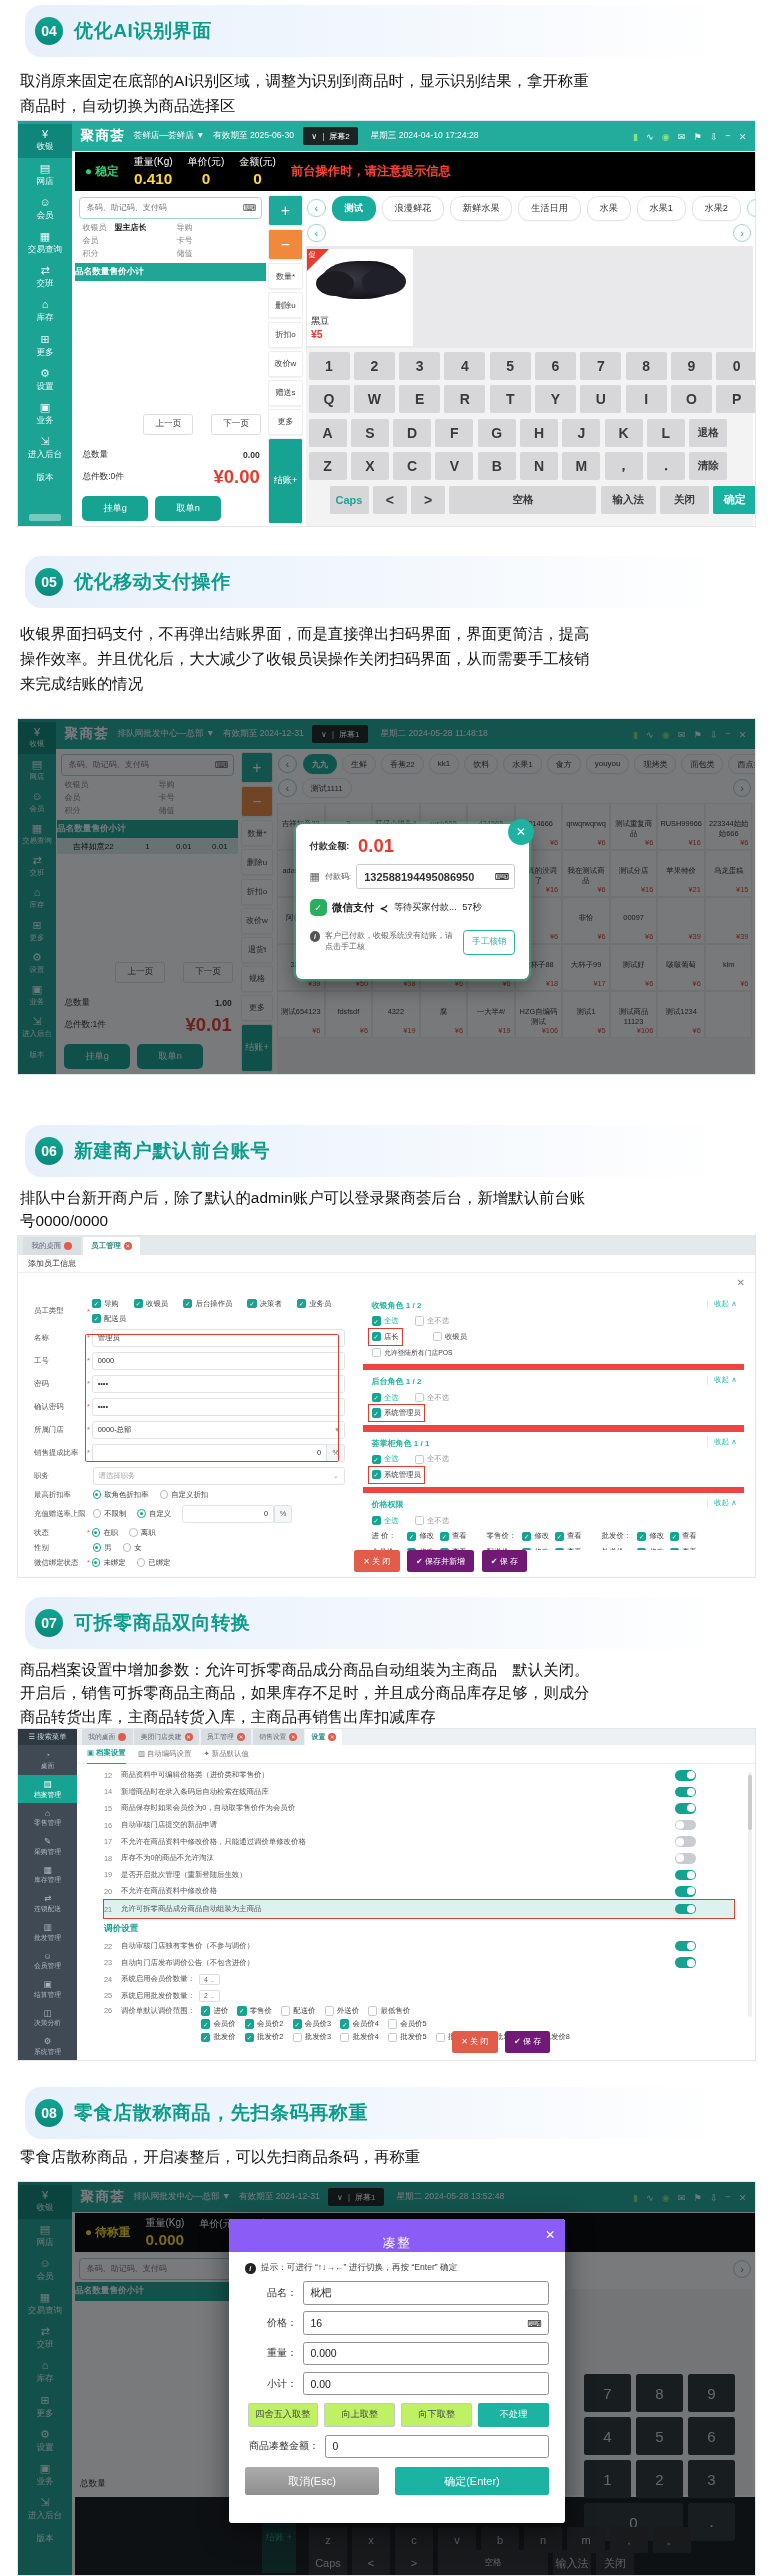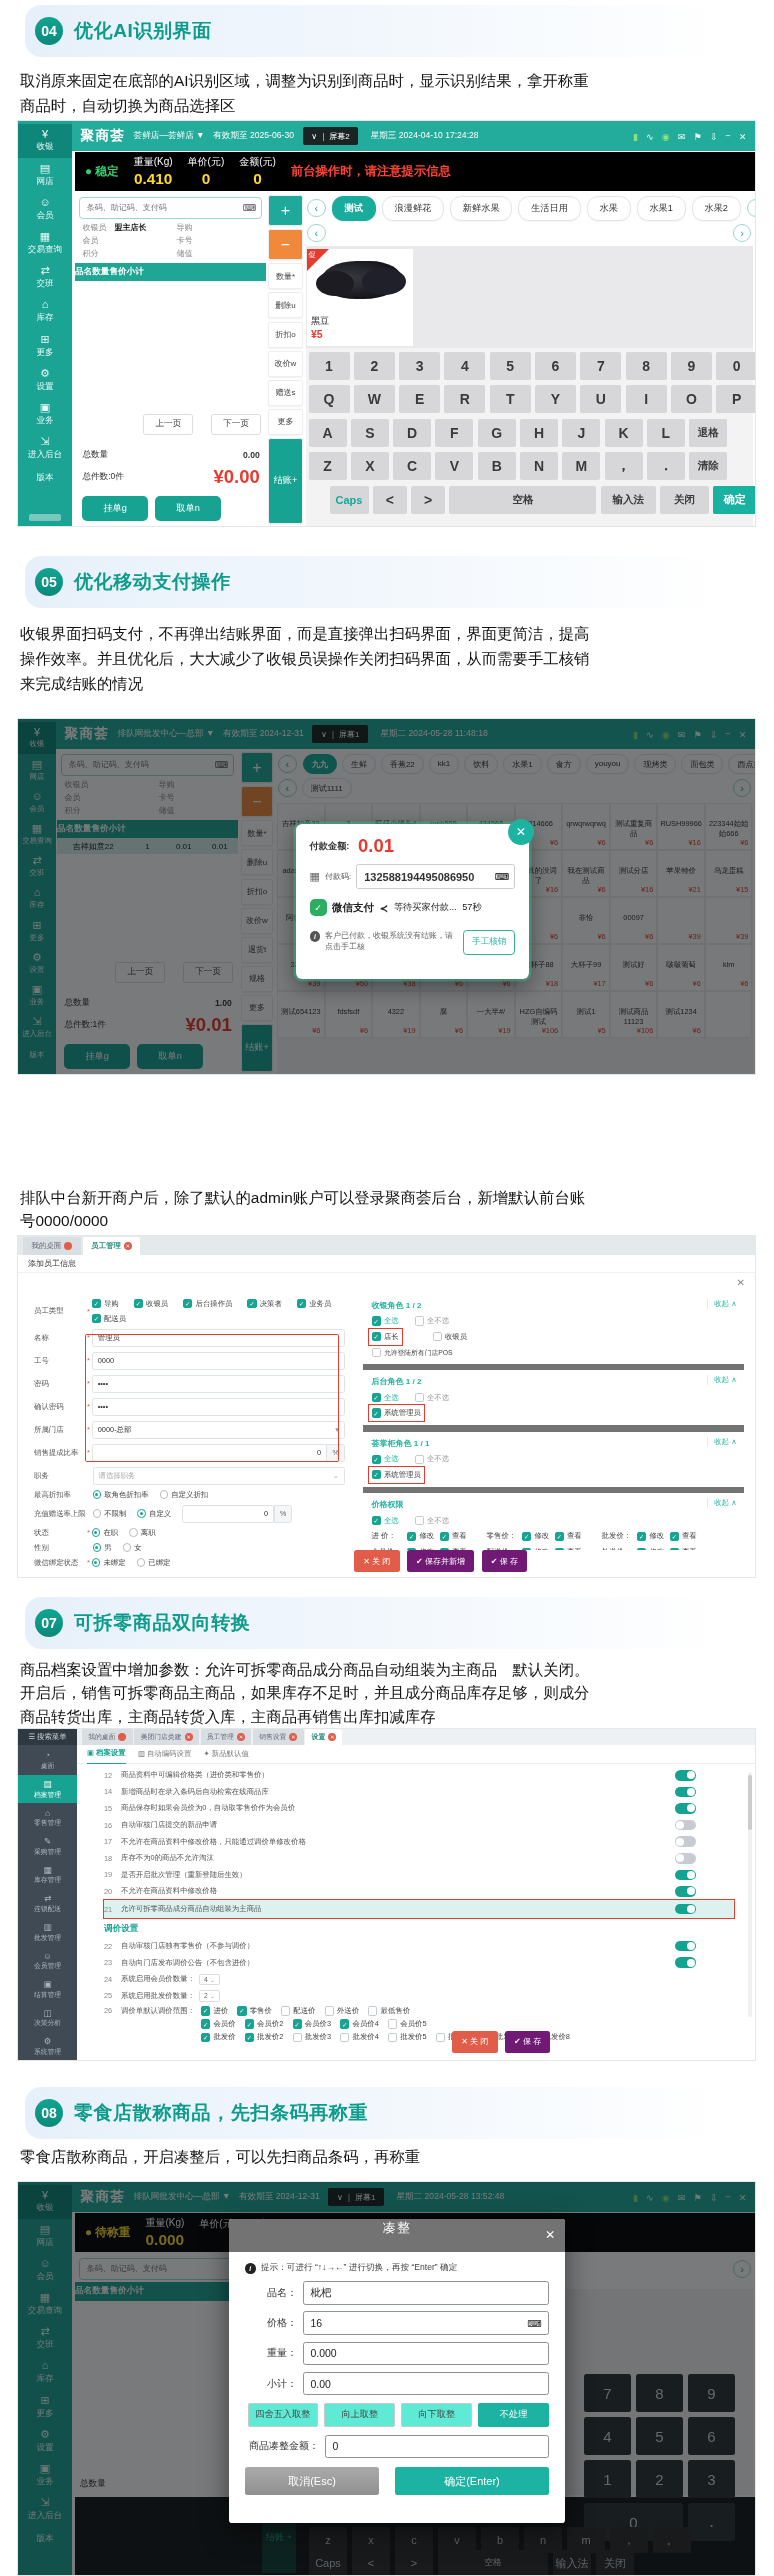--- a/index.html
+++ b/index.html
@@ -148,21 +148,21 @@
   .etypes{display:flex;flex-wrap:wrap;gap:5px 15px;width:246px;}
   .ck{display:inline-flex;align-items:center;gap:3.1px;color:#444;white-space:nowrap;}
   .ck .bx2{width:9.2px;height:9.2px;border:0.6px solid #c6cacd;border-radius:1.8px;background:#fff;display:flex;align-items:center;justify-content:center;font-size:6.2px;color:transparent;flex:none;}
   .ck.on .bx2{background:#18a493;border-color:#18a493;color:#fff;}
   .ck.boxed{outline:1.2px solid #e23c2f;outline-offset:3.7px;}
   .rd{display:inline-flex;align-items:center;gap:3.1px;color:#444;margin-right:11px;}
   .rd .c{width:8.6px;height:8.6px;border:0.6px solid #bbb;border-radius:50%;position:relative;flex:none;background:#fff;}
   .rd.on .c{border-color:#18a493;}
   .rd.on .c::after{content:"";position:absolute;inset:1.8px;border-radius:50%;background:#18a493;}
   .redbox{position:absolute;left:67px;top:79px;width:254px;height:128px;border:1.2px solid #e23c2f;border-radius:1.8px;pointer-events:none;z-index:3;}
-  .rcol{position:absolute;left:345px;top:39px;width:381px;bottom:27px;background:#737373;display:flex;flex-direction:column;gap:6.2px;overflow:hidden;}
+  .rcol{position:absolute;left:345px;top:39px;width:381px;bottom:27px;background:#ef4444;display:flex;flex-direction:column;gap:6.2px;overflow:hidden;}
   .rsec{background:#fff;padding:5px 8.6px 6.2px;position:relative;}
   .rtitle{color:#22b3a2;font-size:8px;font-weight:bold;}
   .rfold{position:absolute;right:7.4px;top:5px;color:#22b3a2;font-size:7.4px;border-left:0.6px solid #e8e8e8;padding-left:6.2px;}
   .rsel{margin:5.5px 0 1.2px;display:flex;gap:16px;font-size:7.4px;}
   .rsel .ck{color:#22b3a2;}
   .rsel .ck.off{color:#999;}
   .ritems{display:flex;gap:34px;font-size:7.4px;color:#444;margin:5.5px 0 1.2px;}
   .rextra{font-size:6.8px;color:#777;margin-top:6.2px;display:flex;align-items:center;gap:3.1px;}
   .prow{display:flex;flex-wrap:wrap;font-size:7.4px;color:#444;margin-top:2.5px;}
   .pitem{width:115px;margin:3.1px 0;display:flex;gap:5.5px;align-items:center;}
@@ -211,31 +211,31 @@
   .kband{position:absolute;left:57px;right:0;bottom:0;height:78px;background:#141719;z-index:4;}
   .dk{width:38px;height:26px;background:#2b2b2e;color:#c4c9cc;border-radius:1.8px;display:flex;align-items:center;justify-content:center;font-size:11px;flex:none;}
   .dk.space{width:110px;font-size:8.6px;}
   .dkrow{position:absolute;display:flex;gap:5px;z-index:4;}
   .paykey{position:absolute;left:244px;bottom:2.5px;top:320px;width:34px;background:#123f38;color:#37a896;display:flex;align-items:center;justify-content:center;font-size:9.2px;z-index:4;text-align:center;line-height:13px;}
   .np{position:absolute;right:16px;top:192px;width:155px;display:flex;flex-wrap:wrap;gap:5px;z-index:4;}
   .npk{width:47px;height:38px;background:#2b3134;color:#cfd5d8;border-radius:2.5px;font-size:15px;display:flex;align-items:center;justify-content:center;}
   .npk.wide{width:99px;}
   .p3tot{position:absolute;left:62px;bottom:28px;width:172px;z-index:1;font-size:8.6px;color:#333;}
   .dlg3{position:absolute;left:211px;top:37px;width:336px;height:304px;background:#fff;border-radius:3.1px;z-index:9;box-shadow:0 7.4px 27px rgba(0,0,0,.5);}
-  .d3head{height:33px;background:#737373;color:#fff;font-size:13px;display:flex;align-items:flex-start;justify-content:center;border-radius:3.1px 3.1px 0 0;position:relative;letter-spacing:1.2px;}
+  .d3head{height:33px;background:#8b5cf6;color:#fff;font-size:13px;display:flex;align-items:flex-end;justify-content:center;border-radius:3.1px 3.1px 0 0;position:relative;letter-spacing:1.2px;}
   .d3close{position:absolute;right:8.6px;top:8.6px;color:#fff;font-size:12.3px;}
   .d3body{padding:6.2px 16px 0;}
   .d3hint{display:flex;gap:5.5px;font-size:8.6px;color:#444;margin:3.7px 0 7.4px;align-items:center;}
   .d3row{display:flex;align-items:center;margin-bottom:6.8px;}
   .d3lab{width:52px;font-size:10px;color:#333;text-align:right;margin-right:6.2px;flex:none;}
   .d3in{flex:1;height:23.4px;border:0.6px solid #8f9396;border-radius:2.5px;font-size:10.5px;padding:0 6.2px;display:flex;align-items:center;color:#222;}
   .d3row .kbic{display:none;margin-left:auto;color:#222;font-size:10px;}
   .d3row.kb .kbic{display:block;}
   .d3rounds{display:flex;gap:6.2px;margin:8px 0 8px 2.5px;}
-  .rbt{flex:1;height:23.4px;border:0.6px solid #c9c9c9;border-radius:1.8px;background:#5eead4;font-size:9.2px;color:#444;display:flex;align-items:center;justify-content:center;white-space:nowrap;}
+  .rbt{flex:1;height:23.4px;border:0.6px solid #c9c9c9;border-radius:1.8px;background:#bef264;font-size:9.2px;color:#444;display:flex;align-items:center;justify-content:center;white-space:nowrap;}
   .rbt.on{background:#1cb3a2;color:#fff;border-color:#1cb3a2;}
   .d3row.amt .d3lab{width:74px;}
   .d3btns{display:flex;gap:16px;margin-top:9.2px;}
   .d3cancel{flex:1;height:28px;background:linear-gradient(#ababab,#8f8f8f);color:#fff;border-radius:2.5px;font-size:11px;display:flex;align-items:center;justify-content:center;}
   .d3ok{flex:1.15;height:28px;background:#1cb3a2;color:#fff;border-radius:2.5px;font-size:11px;display:flex;align-items:center;justify-content:center;}
 </style>
 </head>
 <body>
 
 <div id="page">
@@ -715,20 +715,24 @@
         <span>57秒</span>
       </div>
       <div class="d2r4">
         <span class="iic">i</span>
         <span class="d2note">客户已付款，收银系统没有结账，请点击手工核</span>
         <span class="d2btn">手工核销</span>
       </div>
     </div>
   </div>
 
+  <div class="sec" style="top:1125px;">
+    <div class="badge">06</div>
+    <div class="ptitle">新建商户默认前台账号</div>
+  </div>
   <div class="desc" style="top:1186px;line-height:23.4px;">
       <div class="dl">排队中台新开商户后，除了默认的admin账户可以登录聚商荟后台，新增默认前台账</div>
       <div class="dl">号0000/0000</div>
     </div>
 
   <div class="shot bk" style="top:1235px;height:343px;">
     <div class="btabs">
         <span class="btab">
           <span>我的桌面</span>
           <span class="bx"></span>

